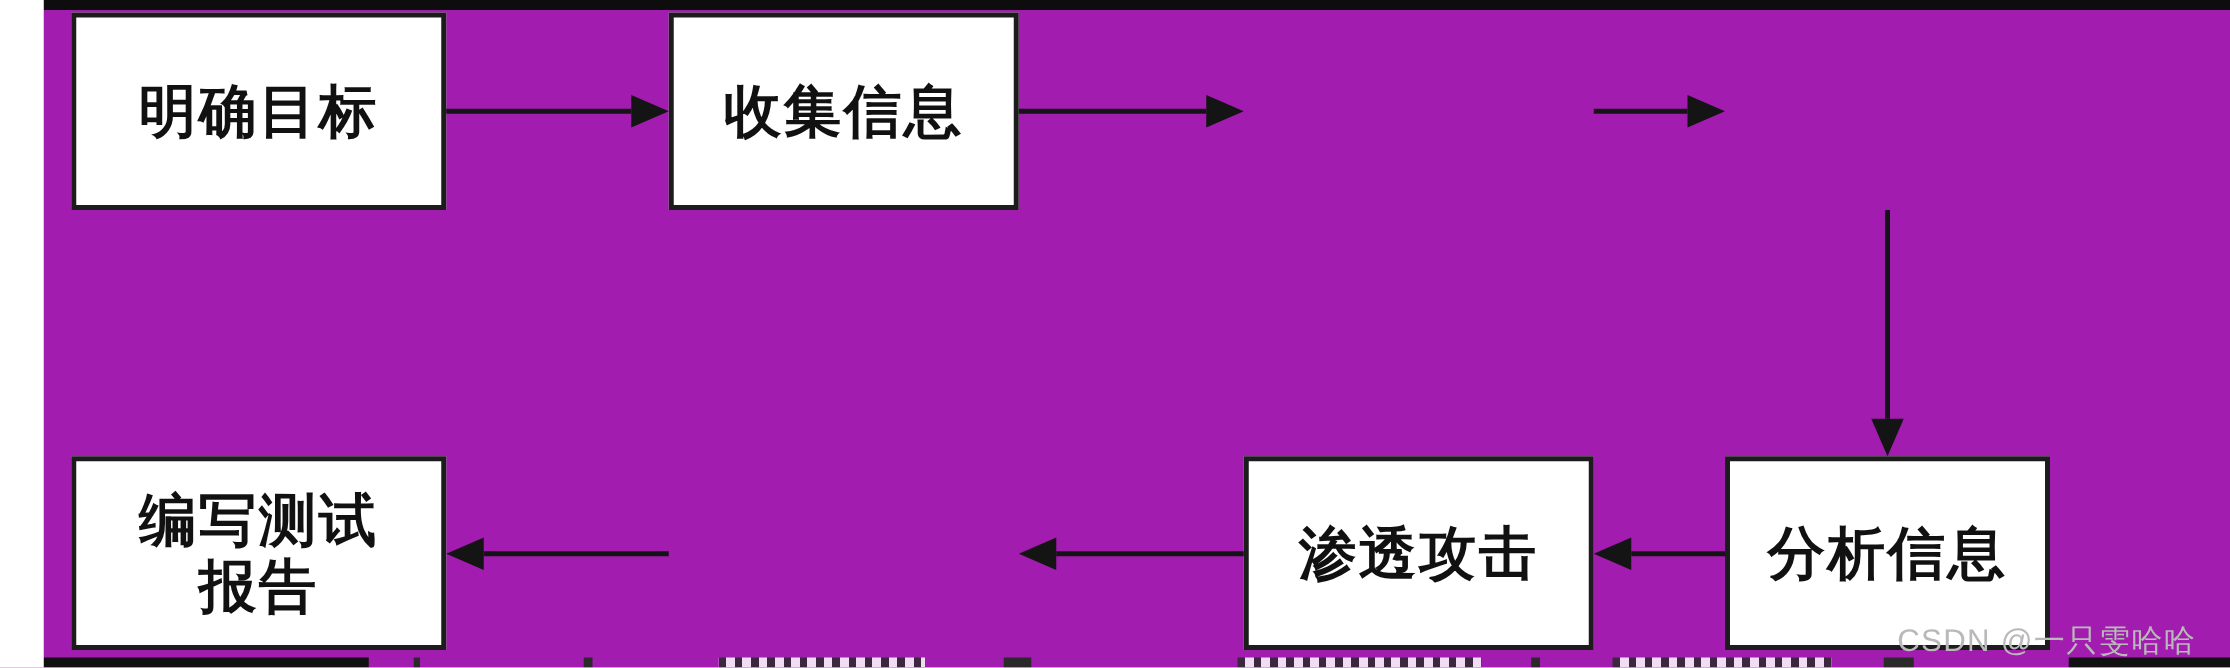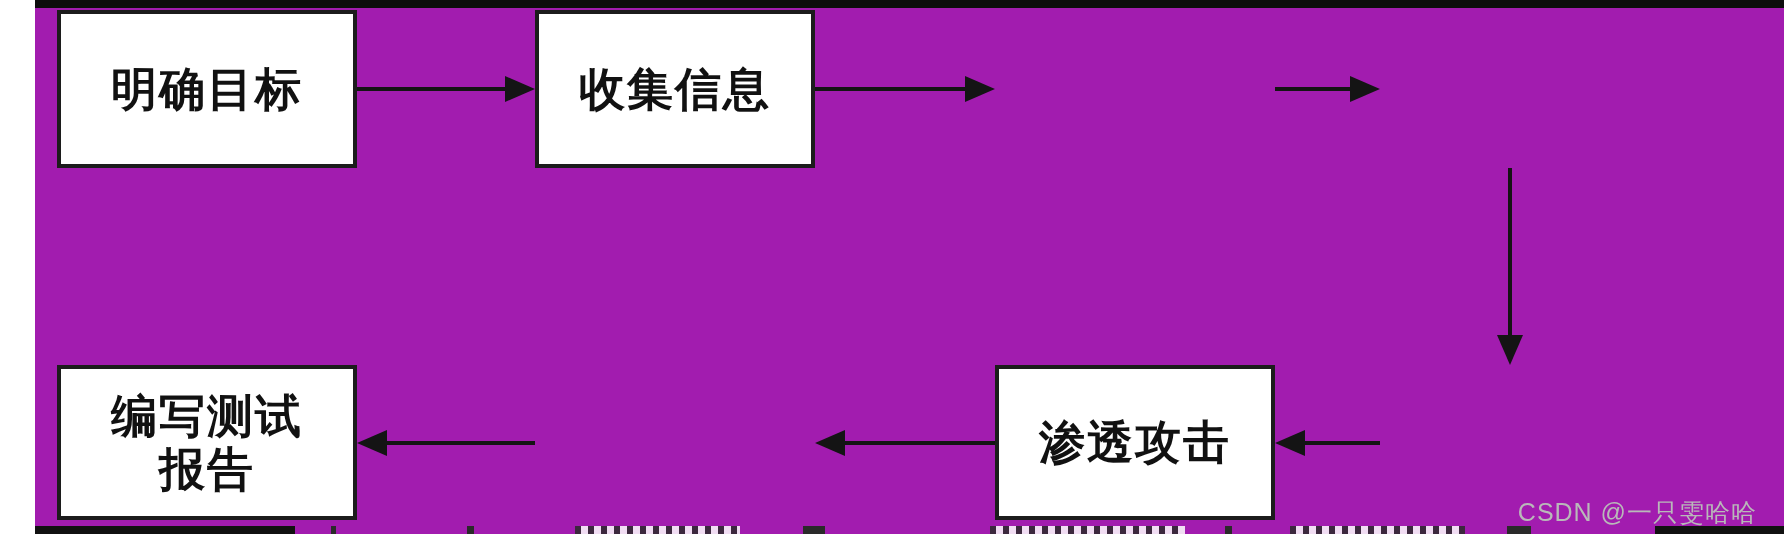--- a/index.html
+++ b/index.html
@@ -110,20 +110,23 @@
 
   <div class="bar-top"></div>
 
   <div class="fbox r1 colA">
     <span class="box-label">明确目标</span>
   </div>
   <div class="fbox r1 colB">
     <span class="box-label">收集信息</span>
   </div>
 
+  <div class="fbox r2 colD">
+    <span class="box-label">分析信息</span>
+  </div>
   <div class="fbox r2 colC">
     <span class="box-label">渗透攻击</span>
   </div>
   <div class="fbox r2 colA">
     <span class="box-label">编写测试
 报告</span>
   </div>
 
   <div class="harrow row1-arrow a1">
     <div class="shaft"></div>

